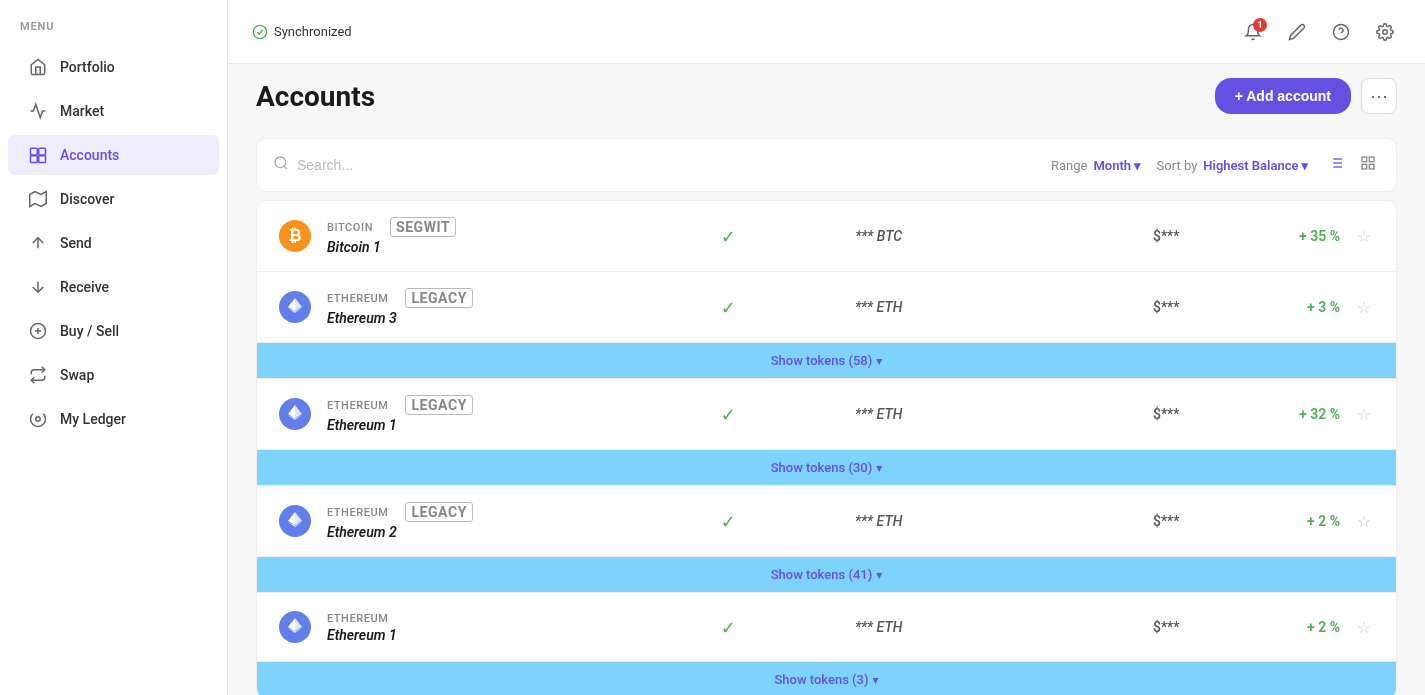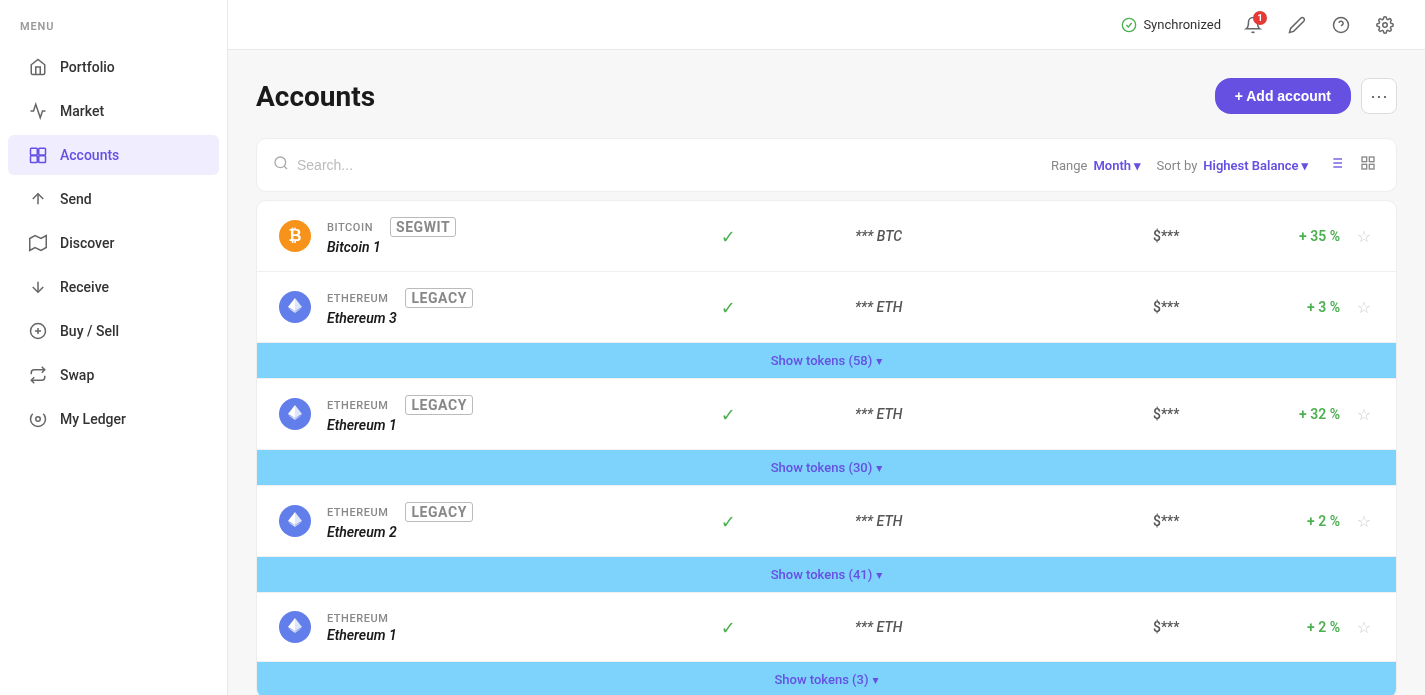--- a/index.html
+++ b/index.html
@@ -56,26 +56,26 @@
       color: #666;
       font-size: 16px;
     }
 
     
     .topbar {
       position: absolute;
       top: 0;
       left: 228px;
       right: 0;
-      height: 50px;
+      height: 64px;
       background: #ffffff;
       border-bottom: 1px solid #e8e8e8;
       display: flex;
       align-items: center;
-      justify-content: flex-end;
+      justify-content: space-between;
       padding: 0 24px;
       gap: 16px;
       z-index: 10;
     }
     .topbar-status {
       display: flex;
       align-items: center;
       gap: 6px;
       font-size: 13px;
       color: #333;
@@ -378,34 +378,34 @@
         <rect x="2" y="13" width="9" height="9" rx="1"></rect>
         <rect x="13" y="13" width="9" height="9" rx="1"></rect>
       </svg>
     </span>
     <span>Accounts</span>
   </div>
 
   <div class="sidebar-item">
     <span class="sidebar-icon">
       <svg width="18" height="18" viewBox="0 0 24 24" fill="none" stroke="currentColor" stroke-width="2">
+        <polygon points="1,6 1,22 8,18 16,22 23,18 23,2 16,6 8,2"></polygon>
+      </svg>
+    </span>
+    <span>Discover</span>
+  </div>
+
+  <div class="sidebar-item">
+    <span class="sidebar-icon">
+      <svg width="18" height="18" viewBox="0 0 24 24" fill="none" stroke="currentColor" stroke-width="2">
         <line x1="12" y1="19" x2="12" y2="5"></line>
         <polyline points="5,12 12,5 19,12"></polyline>
       </svg>
     </span>
     <span>Send</span>
-  </div>
-
-  <div class="sidebar-item">
-    <span class="sidebar-icon">
-      <svg width="18" height="18" viewBox="0 0 24 24" fill="none" stroke="currentColor" stroke-width="2">
-        <polygon points="1,6 1,22 8,18 16,22 23,18 23,2 16,6 8,2"></polygon>
-      </svg>
-    </span>
-    <span>Discover</span>
   </div>
 
   <div class="sidebar-item">
     <span class="sidebar-icon">
       <svg width="18" height="18" viewBox="0 0 24 24" fill="none" stroke="currentColor" stroke-width="2">
         <line x1="12" y1="5" x2="12" y2="19"></line>
         <polyline points="19,12 12,19 5,12"></polyline>
       </svg>
     </span>
     <span>Receive</span>

